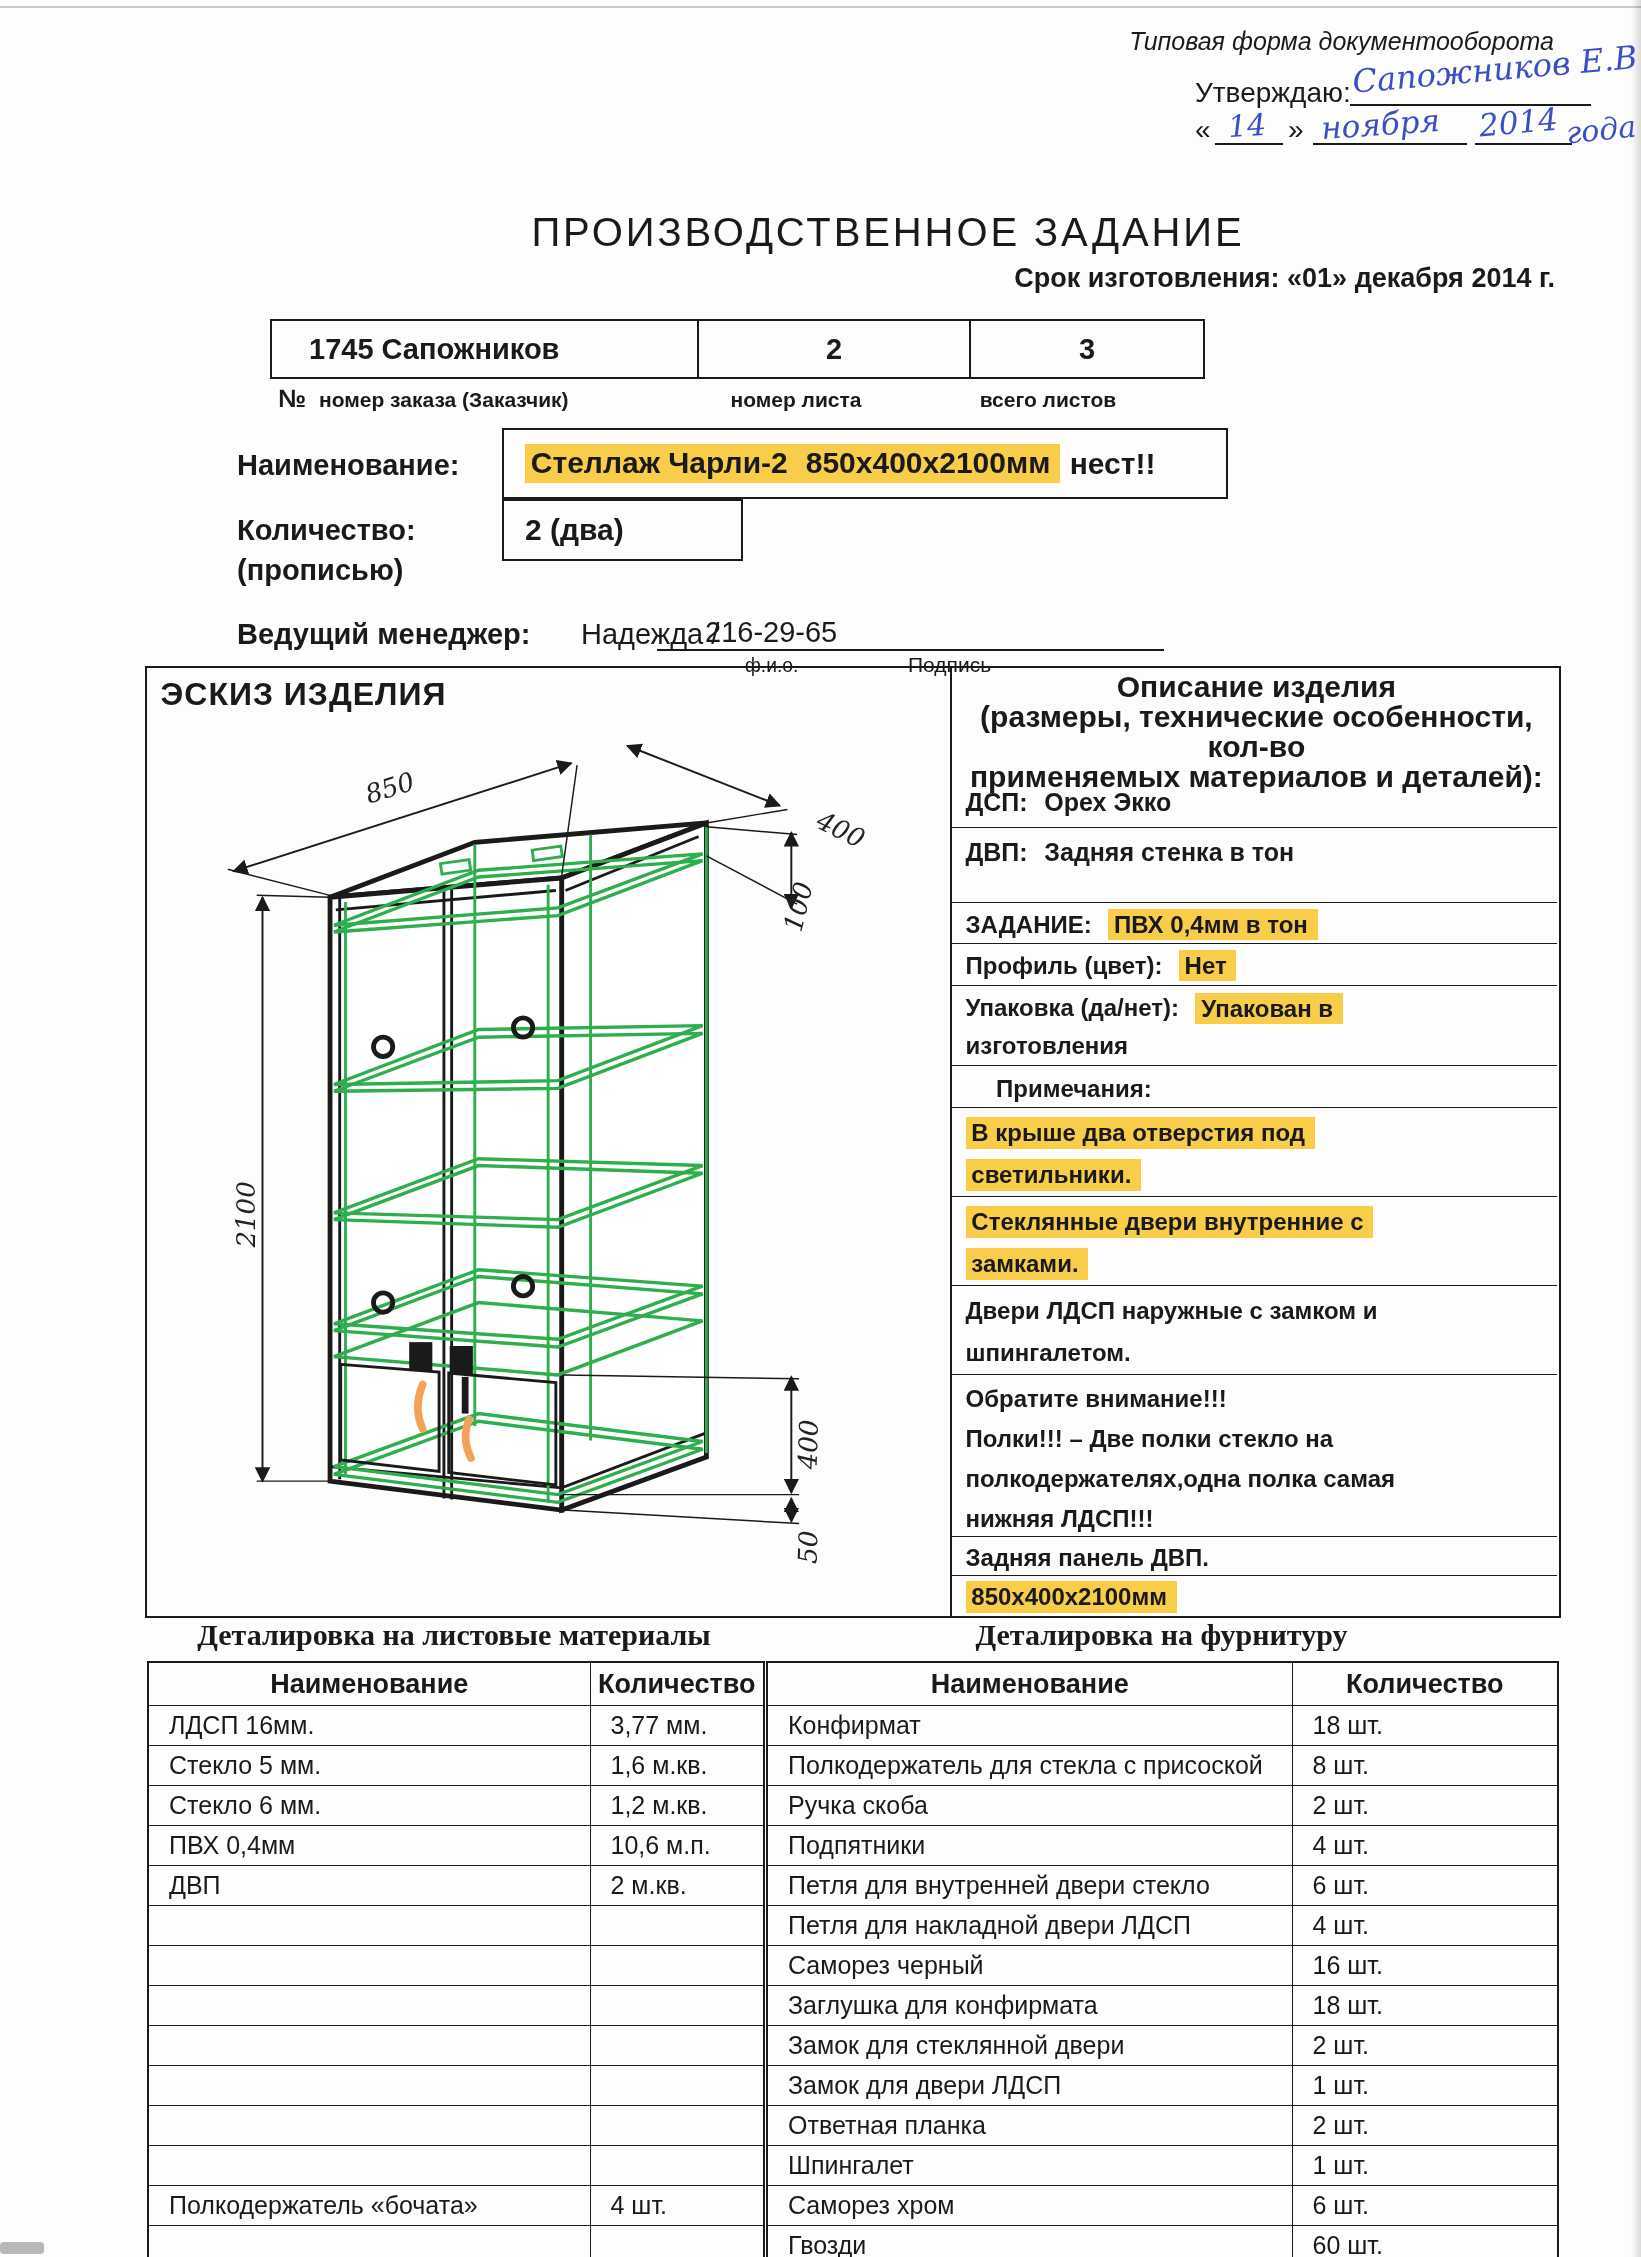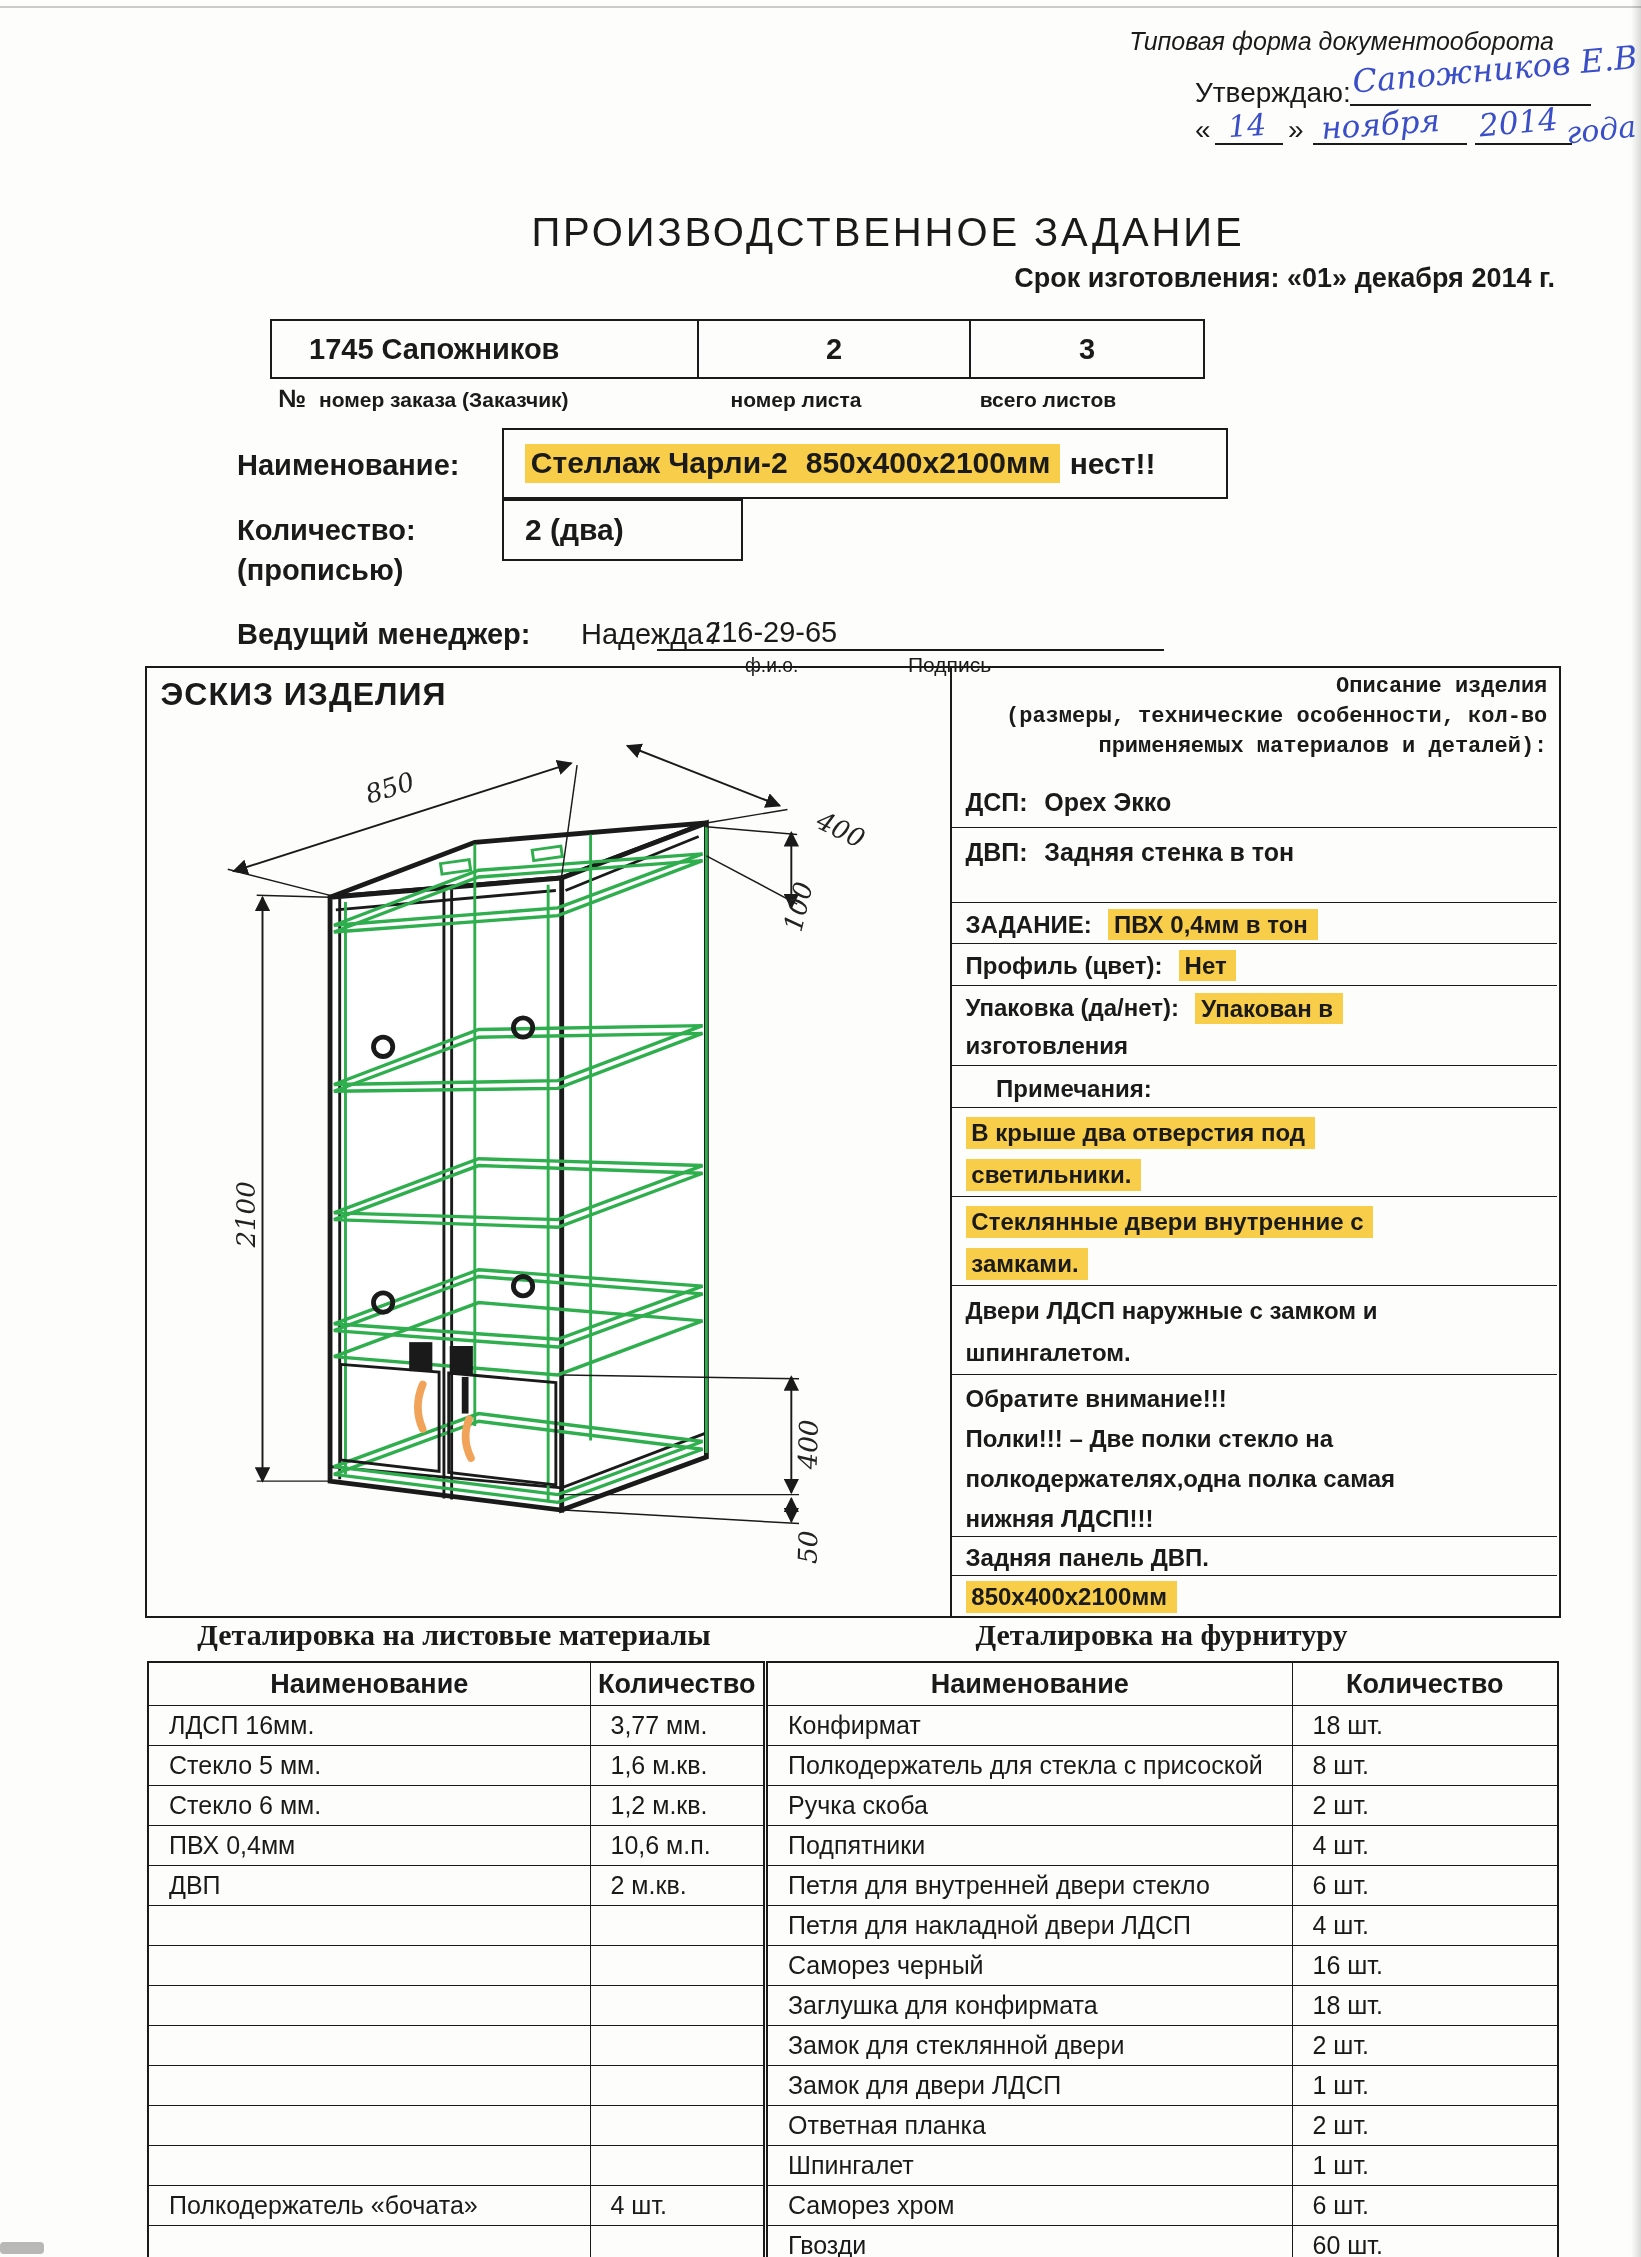--- a/index.html
+++ b/index.html
@@ -194,21 +194,21 @@
           <text x="658" y="232" transform="rotate(-76 658 232)">100</text>
           <text x="92" y="558" transform="rotate(-90 92 558)">2100</text>
           <text x="674" y="788" transform="rotate(-88 674 788)">400</text>
           <text x="674" y="886" transform="rotate(-88 674 886)">50</text>
         </g>
       </svg>
     </div>
 
     <div id="desc-cell">
       <div class="drow" style="height:159px;position:relative;">
-        <div style="text-align:right;font-size:22px;line-height:30px;font-weight:bold;font-family:Liberation Mono, monospace;">
+        <div style="text-align:center;font-size:30px;line-height:30px;font-weight:bold;">
           <div>Описание изделия</div>
           <div>(размеры, технические особенности, кол-во</div>
           <div>применяемых материалов и деталей):</div>
         </div>
         <div style="position:absolute;left:13.5px;bottom:3.9px;font-size:25px;">
           <span class="dlabel">ДСП:</span>
           <span>Орех Экко</span>
         </div>
       </div>
       <div class="drow" style="height:75px;font-size:25px;">

